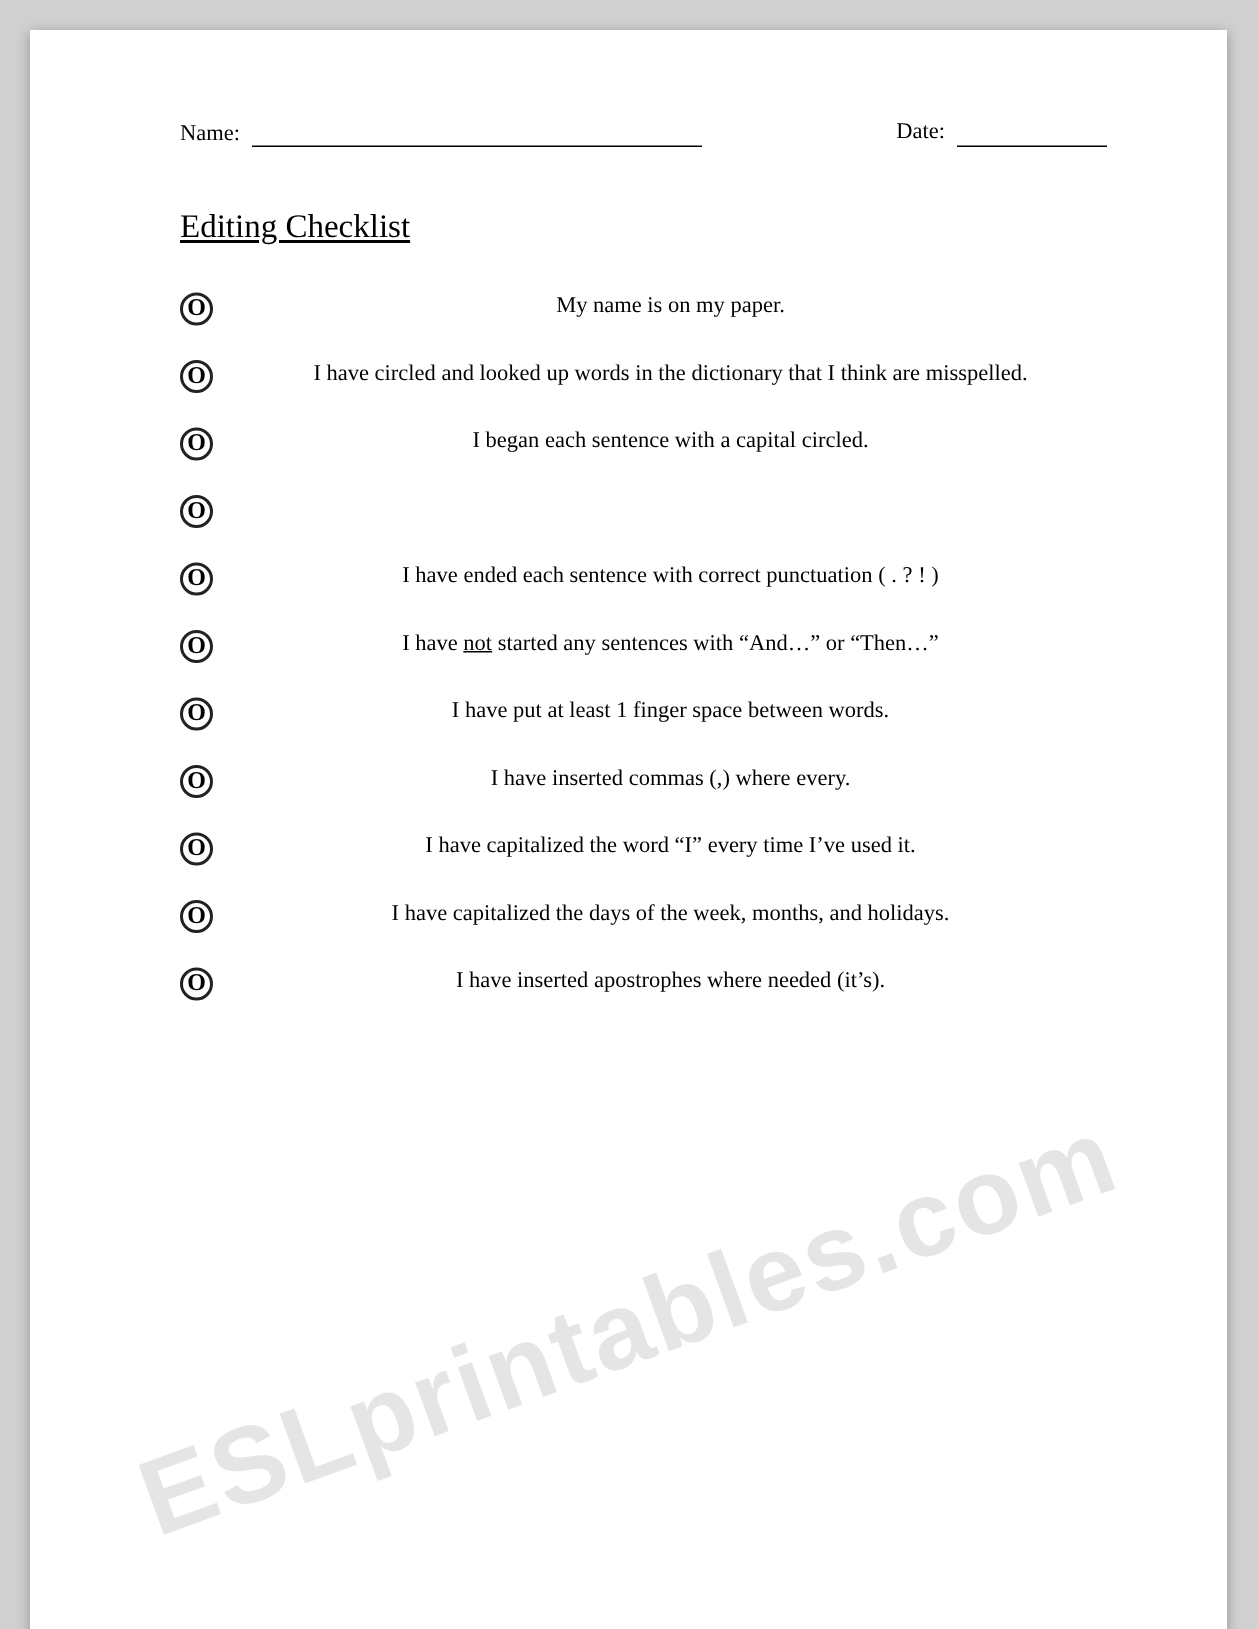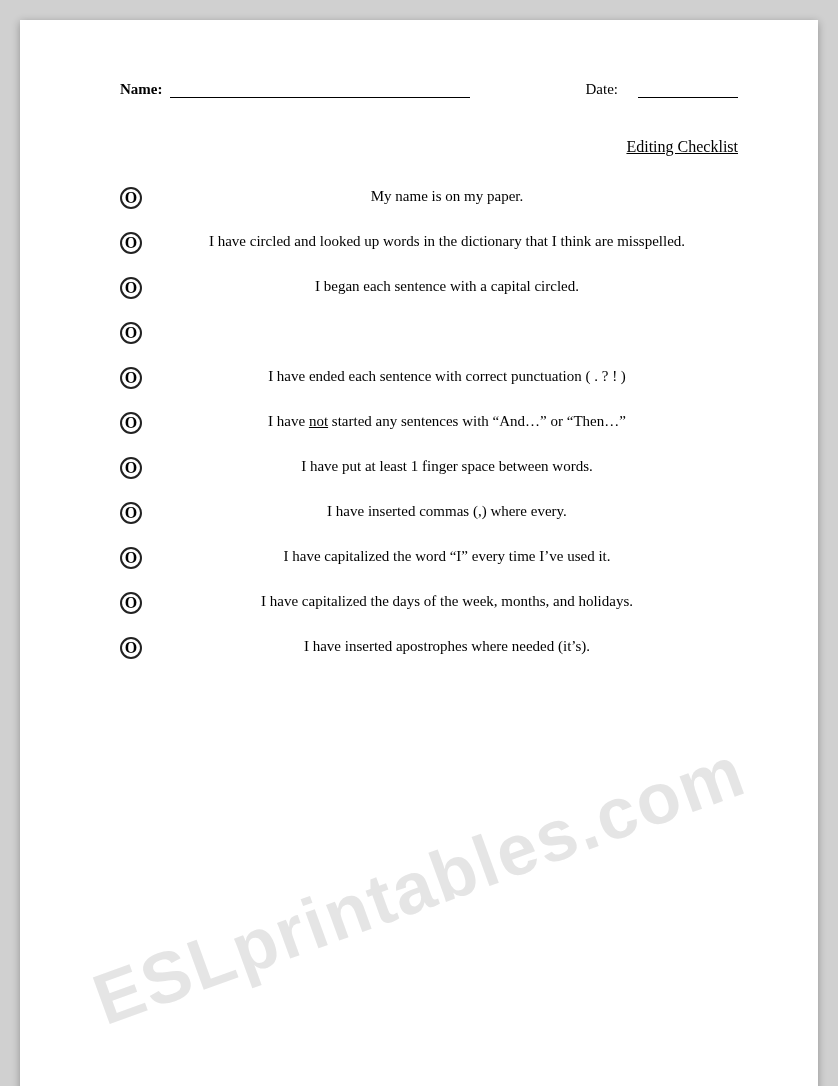--- a/index.html
+++ b/index.html
@@ -32,56 +32,55 @@
       justify-content: space-between;
       align-items: flex-end;
       margin-bottom: 40px;
       font-size: 15px;
     }
 
     .name-field {
       display: flex;
       align-items: flex-end;
       gap: 8px;
-      font-weight: bold;
     }
 
     .name-label {
       font-size: 15px;
       font-family: 'Comic Sans MS', cursive;
     }
 
     .name-line {
       border-bottom: 1px solid #000;
       width: 300px;
       height: 18px;
       display: inline-block;
     }
 
     .date-field {
       display: flex;
-      align-items: center;
-      gap: 20px;
+      align-items: flex-start;
+      gap: 8px;
     }
 
     .date-label {
       font-size: 15px;
       font-family: 'Comic Sans MS', cursive;
     }
 
     .date-line {
       border-bottom: 1px solid #000;
       width: 100px;
       height: 18px;
       display: inline-block;
     }
 
     .title {
-      text-align: right;
-      font-size: 16px;
+      text-align: left;
+      font-size: 22px;
       font-family: 'Comic Sans MS', cursive;
       text-decoration: underline;
       margin-bottom: 30px;
       font-weight: normal;
     }
 
     .checklist {
       list-style: none;
       padding: 0;
       margin: 0;

